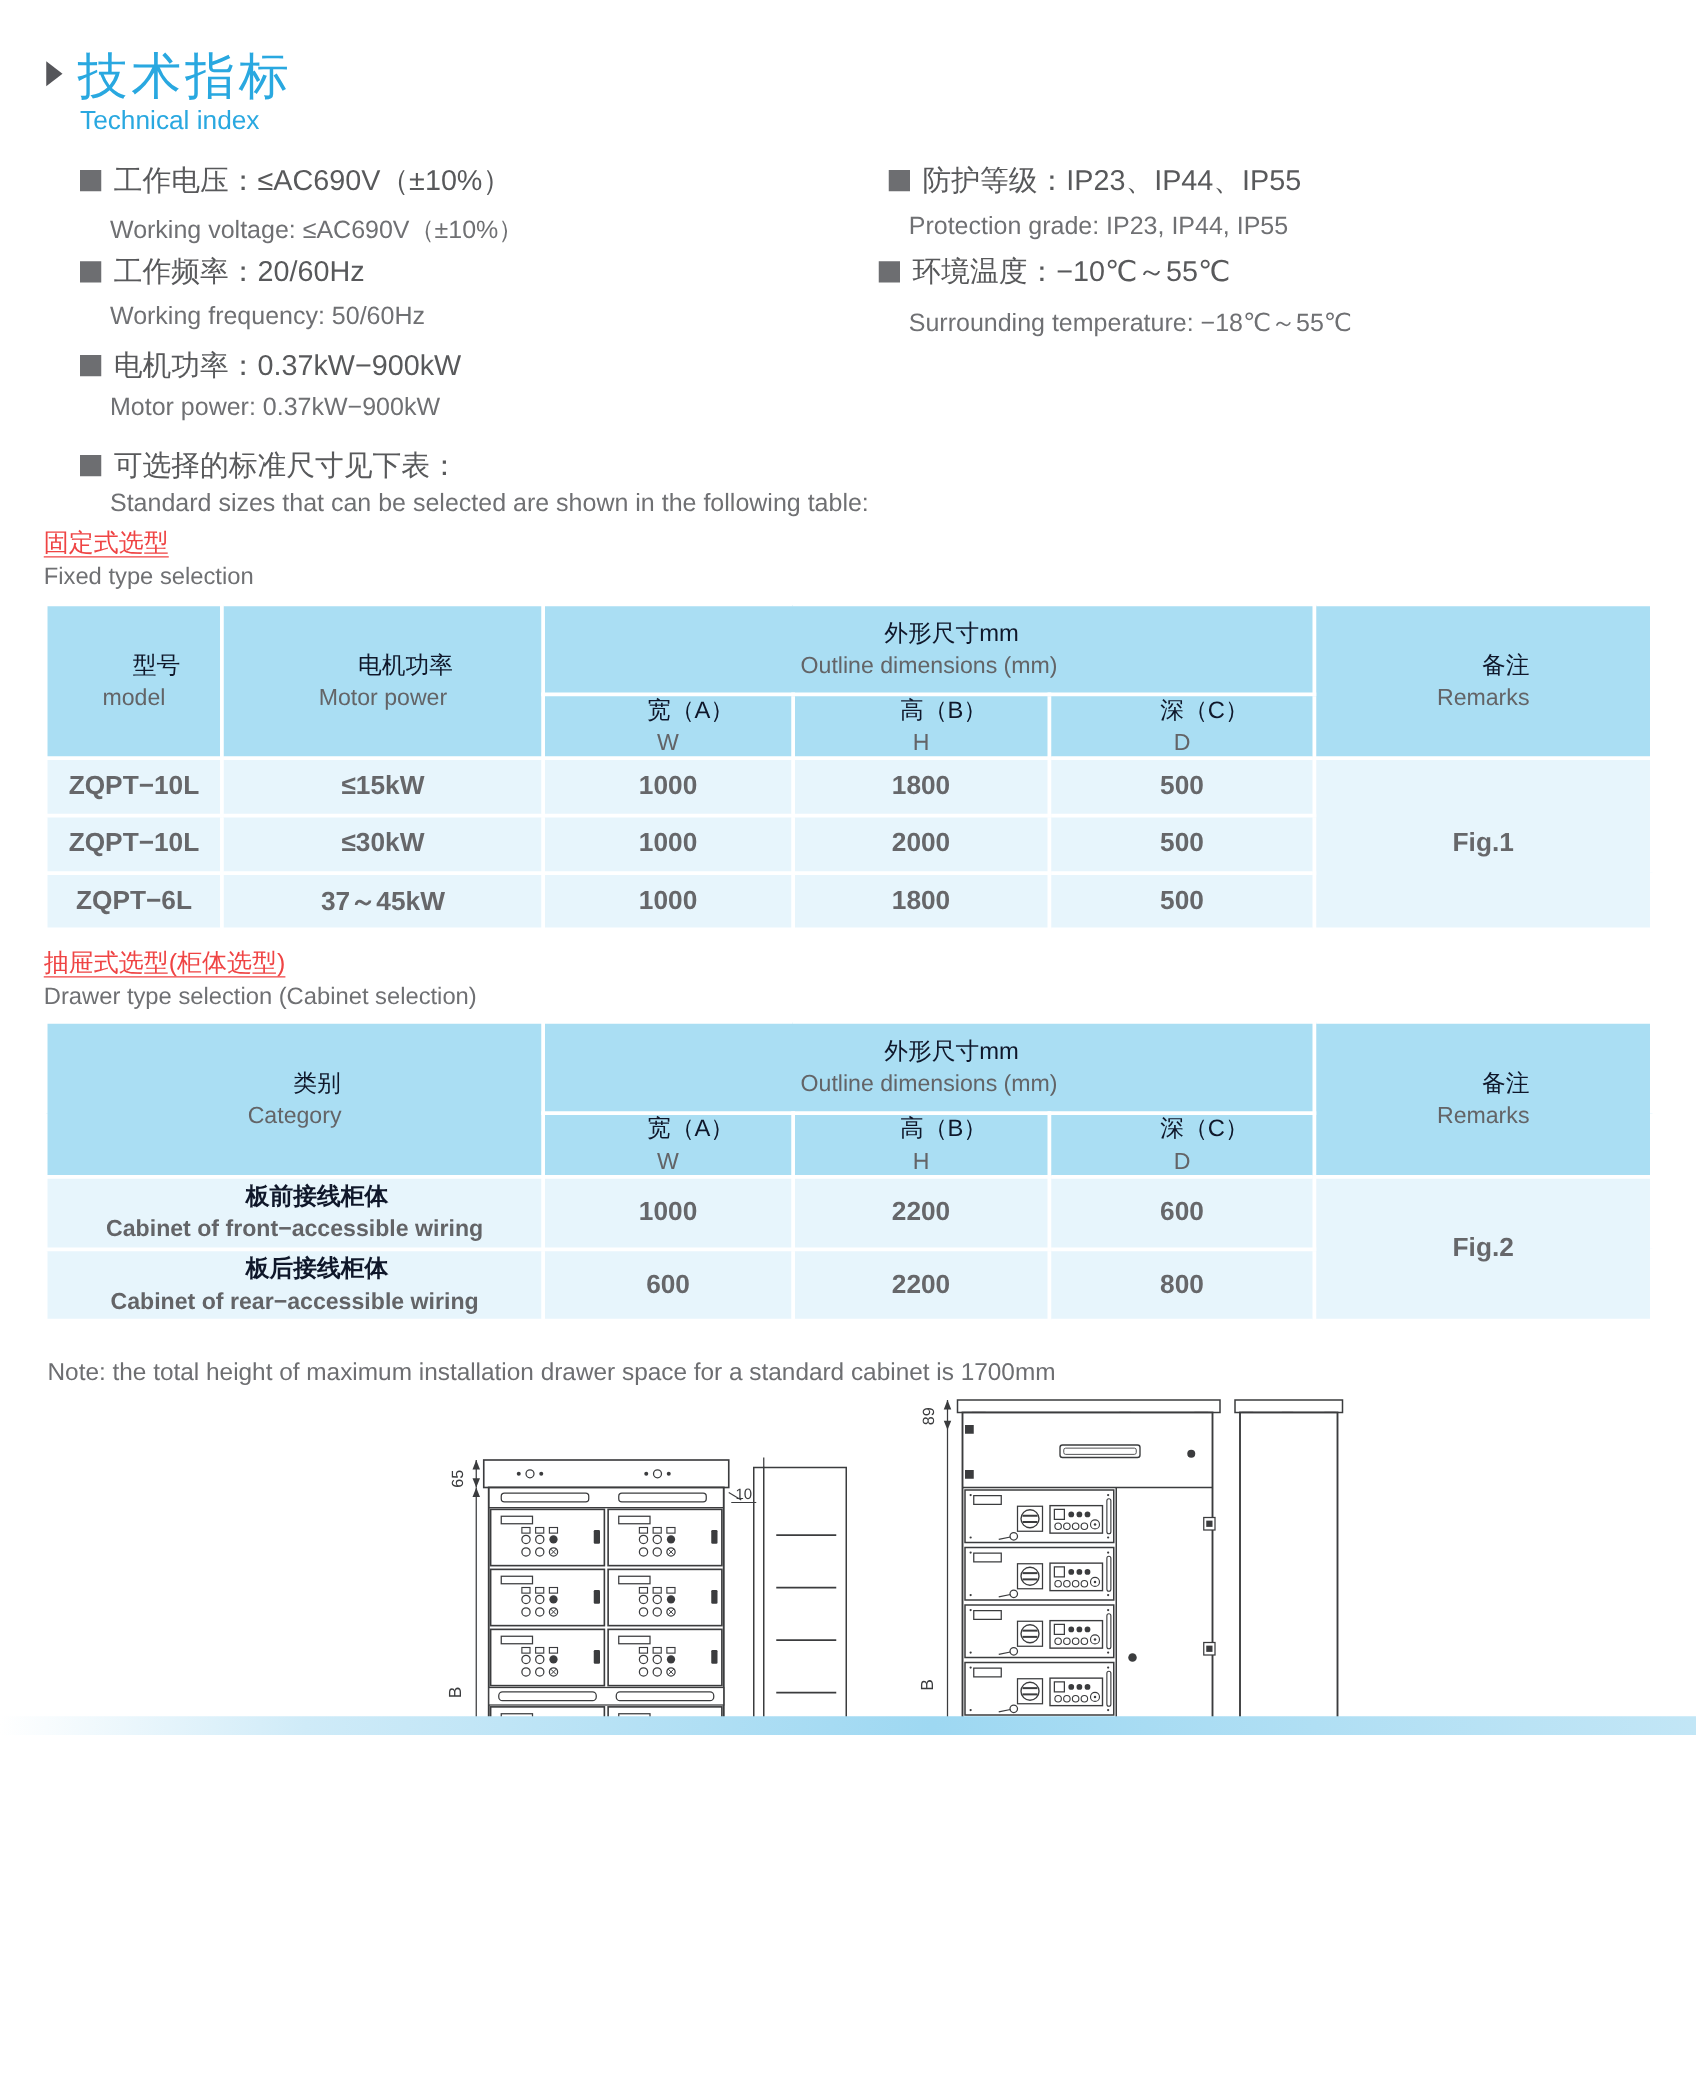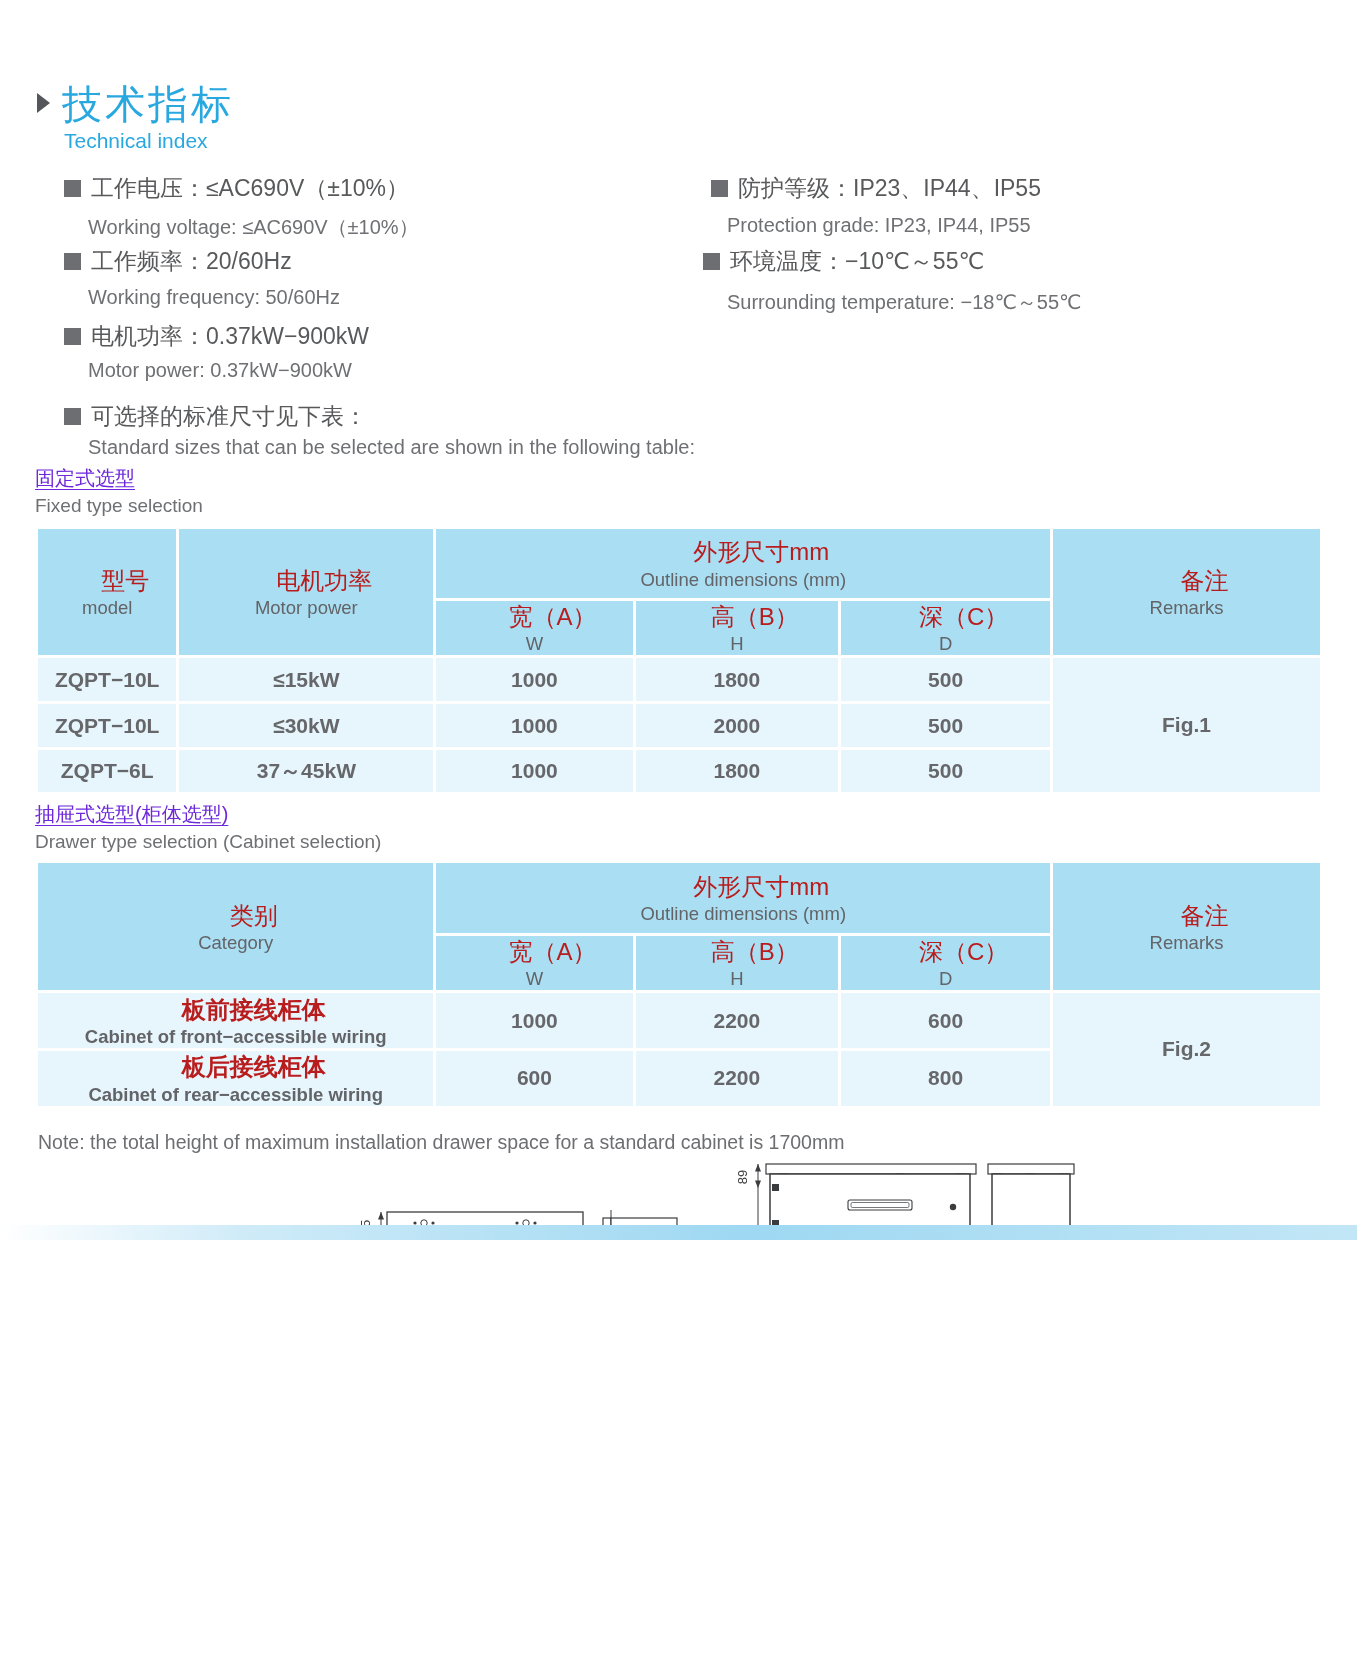--- a/index.html
+++ b/index.html
@@ -1,31 +1,31 @@
 <!DOCTYPE html>
 <html><head>
 <meta charset="utf-8">
 <style>
   html,body{margin:0;padding:0;background:#fff;}
-  .page{position:relative;width:1357px;height:1196px;background:#fff;overflow:hidden;
-        font-family:"Liberation Sans","DejaVu Sans",sans-serif;color:#58595b;margin-top:44px;}
+  .page{position:relative;width:1357px;height:1388px;background:#fff;overflow:hidden;
+        font-family:"Liberation Sans","DejaVu Sans",sans-serif;color:#58595b;}
   .abs{position:absolute;}
   .title-cn{font-size:40px;color:#29a8e0;letter-spacing:3px;}
   .title-en{font-size:21px;color:#29a8e0;}
   .tri{width:0;height:0;border-left:13px solid #55565a;border-top:10px solid transparent;border-bottom:10px solid transparent;}
   .spec-cn{display:flex;align-items:center;gap:10px;font-size:23px;color:#58595b;white-space:nowrap;}
   .bullet{display:inline-block;width:17px;height:17px;background:#6d6e71;flex:0 0 auto;}
   .spec-en{font-size:20px;color:#6f7073;white-space:nowrap;}
-  .sec-cn{font-size:20px;color:#6d28d9;text-decoration:underline;text-underline-offset:4px;text-decoration-thickness:1px;}
+  .sec-cn{font-size:20px;color:#ef4444;text-decoration:underline;text-underline-offset:4px;text-decoration-thickness:1px;}
   .sec-en{font-size:19px;color:#6f7073;}
   .blue-table{border-collapse:collapse;table-layout:fixed;}
   .blue-table th,.blue-table td{border:3px solid #fff;text-align:center;vertical-align:middle;padding:0;font-weight:bold;}
   .blue-table thead th{background:#aadef3;font-weight:normal;}
   .blue-table tbody td{background:#e7f5fc;}
-  .hcn{font-size:24px;color:#b91c1c;line-height:1.3;padding-left:36px;}
+  .hcn{font-size:19px;color:#0f172a;line-height:1.3;padding-left:36px;}
   .hen{font-size:18.5px;color:#636467;line-height:1.25;}
   .val{font-size:21px;color:#66676a;}
   .fig-ref{font-size:21px;color:#66676a;}
   .footnote{font-size:19.5px;color:#6d6e71;white-space:nowrap;}
   .bottom-bar{position:absolute;left:0;bottom:0;width:1357px;height:15px;
       background:linear-gradient(90deg,#ffffff 0%,#cfebf8 18%,#9ed8f2 55%,#c2e6f6 100%);}
   svg text{font-family:"Liberation Sans","DejaVu Sans",sans-serif;fill:#3b3c3e;}
 </style>
 </head>
 <body>

